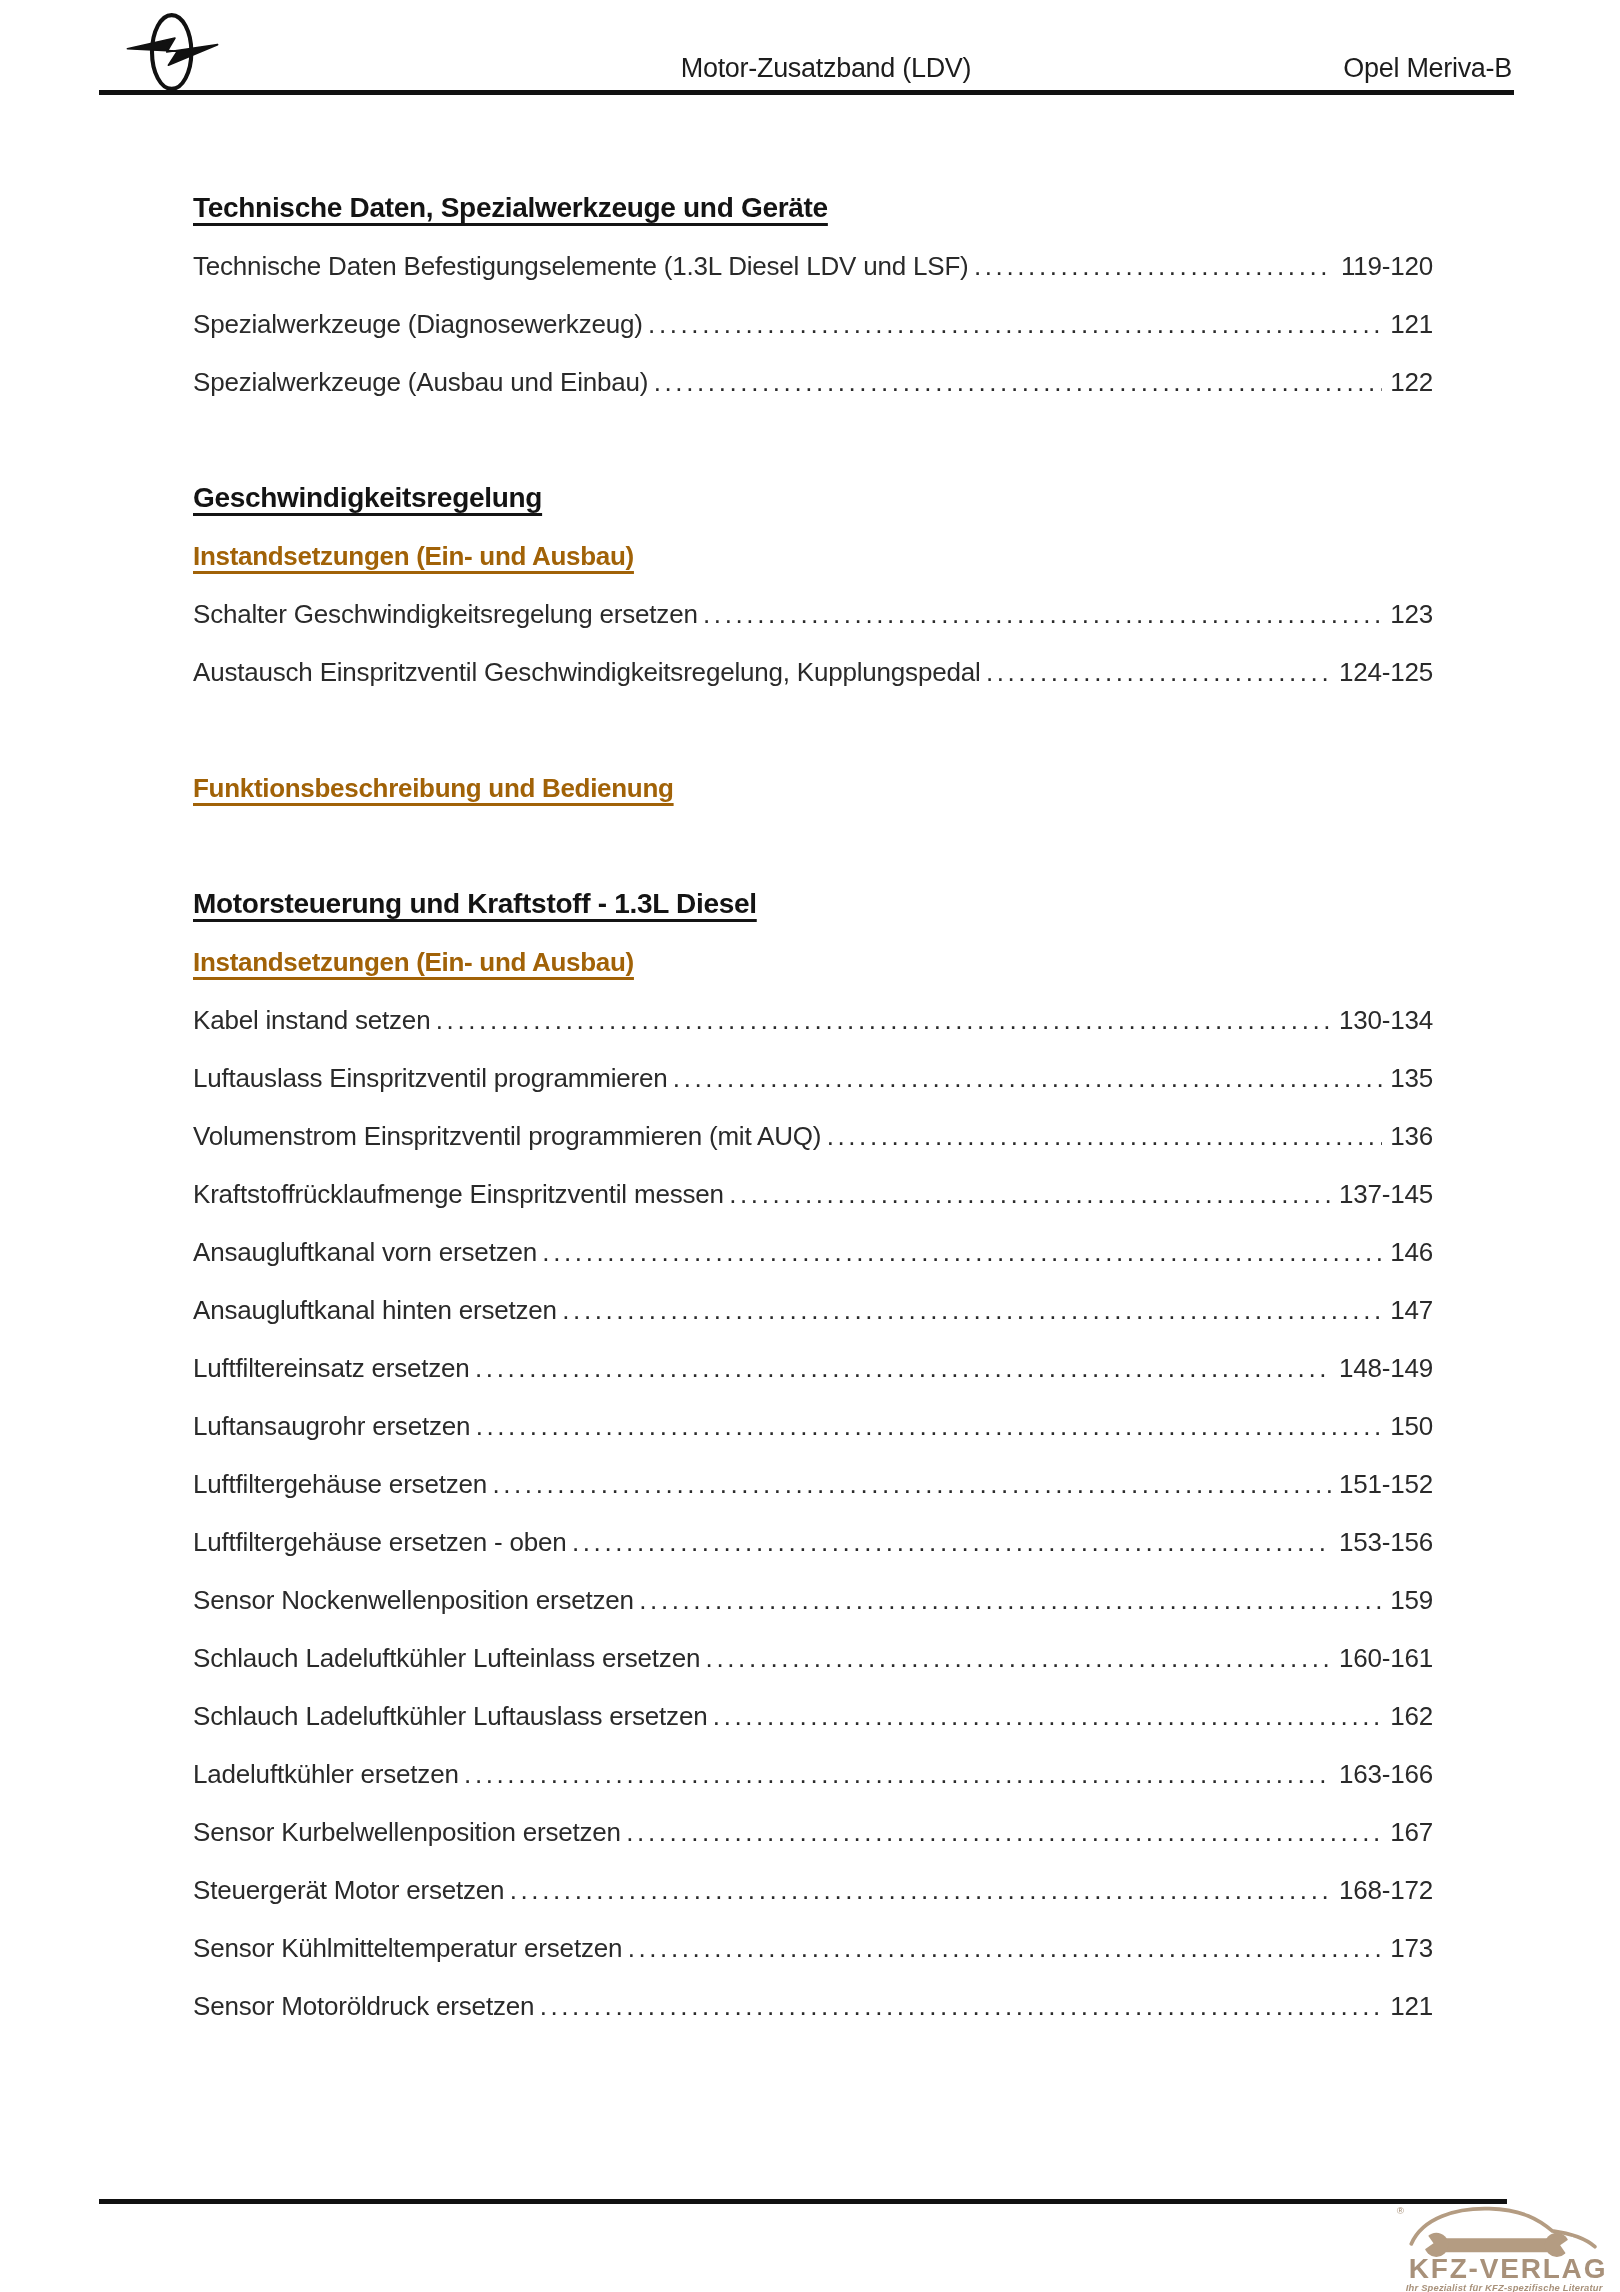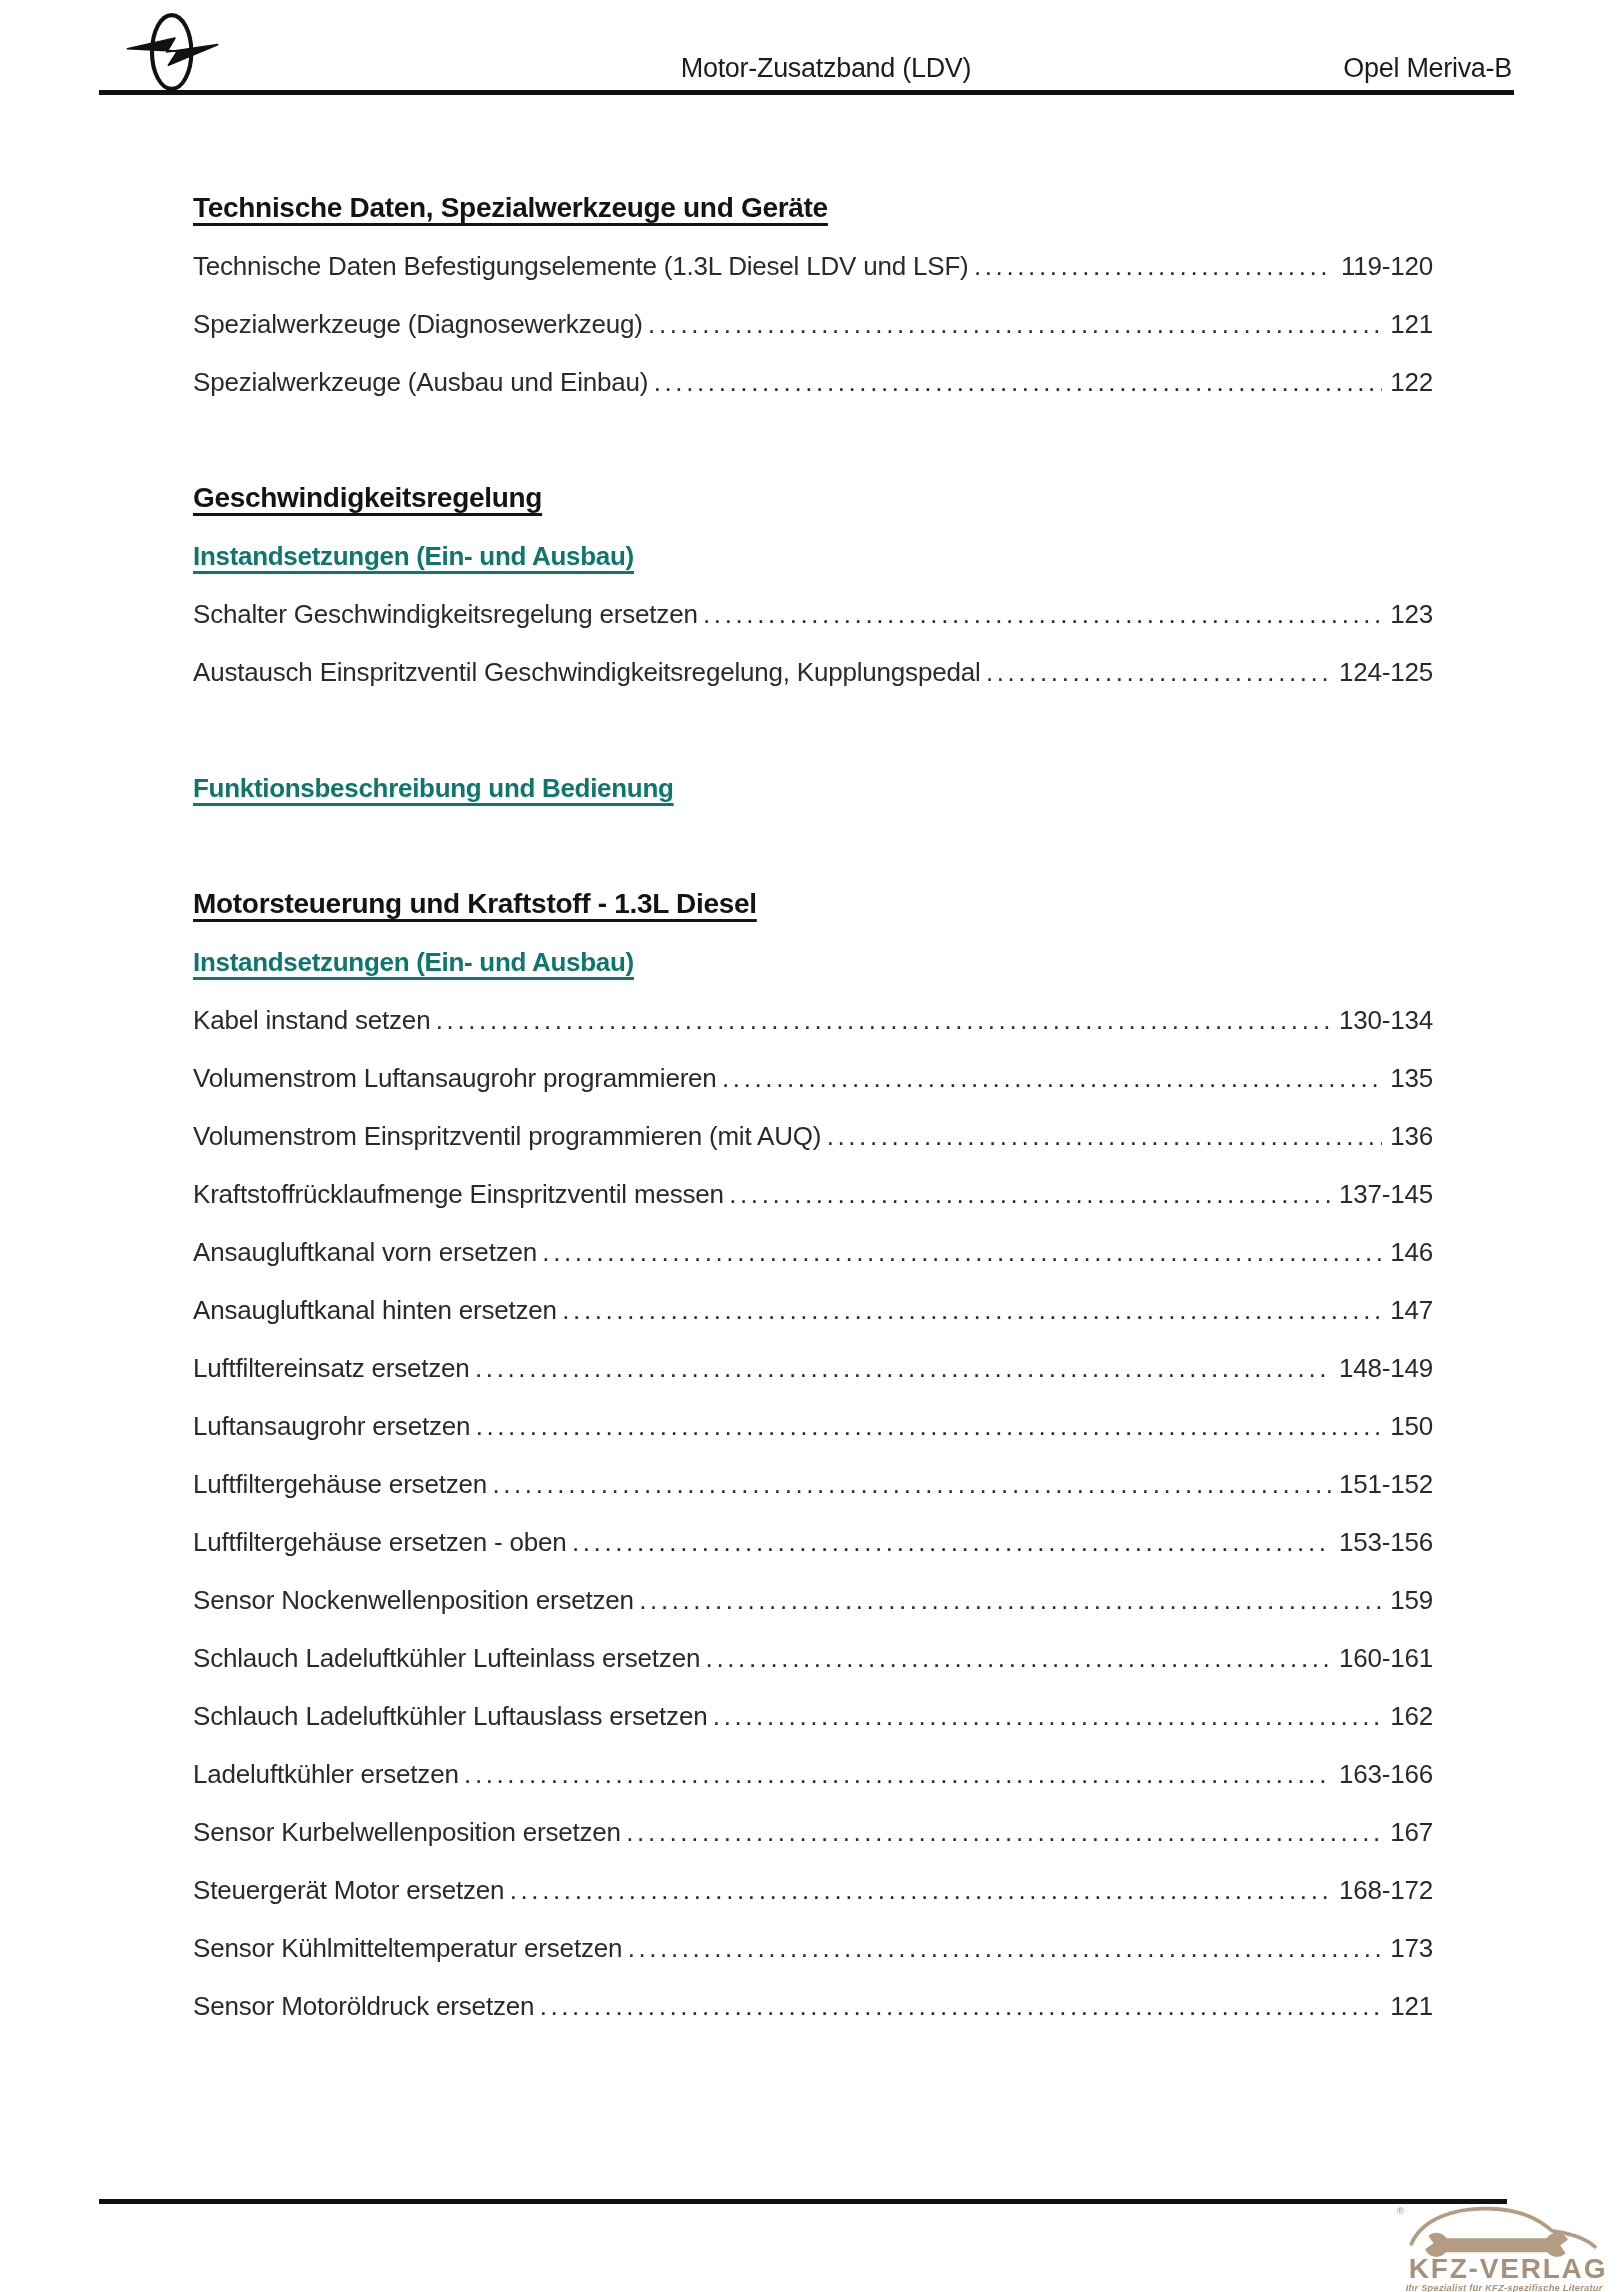--- a/index.html
+++ b/index.html
@@ -18,21 +18,21 @@
     font-size:27px;color:#1d1d1d;letter-spacing:-0.3px;
   }
   .rule{position:absolute;background:#111;}
   .rule-top{left:99px;top:90px;width:1415px;height:4.5px;}
   .rule-bottom{left:99px;top:2199px;width:1408px;height:4.5px;}
   
   .toc{position:absolute;left:193px;top:179px;width:1240px;}
   .row{height:58px;line-height:58px;white-space:nowrap;}
   .row.gap{margin-top:58px;}
   .head1{font-size:28px;font-weight:bold;color:#141414;letter-spacing:-0.3px;}
-  .head2{font-size:26px;font-weight:bold;color:#0f766e;letter-spacing:-0.3px;}
+  .head2{font-size:26px;font-weight:bold;color:#a16207;letter-spacing:-0.3px;}
   .head1 .ul,.head2 .ul{
     text-decoration:underline;text-decoration-thickness:2.7px;text-underline-offset:6.3px;
   }
   .entry{display:flex;align-items:baseline;font-size:26px;color:#2a2a2a;letter-spacing:-0.2px;}
   .entry .lbl{flex:0 0 auto;}
   .entry .dots{
     flex:1 1 auto;overflow:hidden;padding-left:5.4px;letter-spacing:3.6px;
     color:#2a2a2a;
   }
   .entry .dots::after{content:"..................................................................................................................................................................";}
@@ -94,21 +94,21 @@
       </div>
       <div class="row head2 gap"><span class="ul">Funktionsbeschreibung und Bedienung</span></div>
       <div class="row head1 gap"><span class="ul">Motorsteuerung und Kraftstoff - 1.3L Diesel</span></div>
       <div class="row head2"><span class="ul">Instandsetzungen (Ein- und Ausbau)</span></div>
       <div class="row entry">
         <span class="lbl">Kabel instand setzen</span>
         <span class="dots"></span>
         <span class="pg">130-134</span>
       </div>
       <div class="row entry">
-        <span class="lbl">Volumenstrom Luftansaugrohr programmieren</span>
+        <span class="lbl">Luftauslass Einspritzventil programmieren</span>
         <span class="dots"></span>
         <span class="pg">135</span>
       </div>
       <div class="row entry">
         <span class="lbl">Volumenstrom Einspritzventil programmieren (mit AUQ)</span>
         <span class="dots"></span>
         <span class="pg">136</span>
       </div>
       <div class="row entry">
         <span class="lbl">Kraftstoffrücklaufmenge Einspritzventil messen</span>

